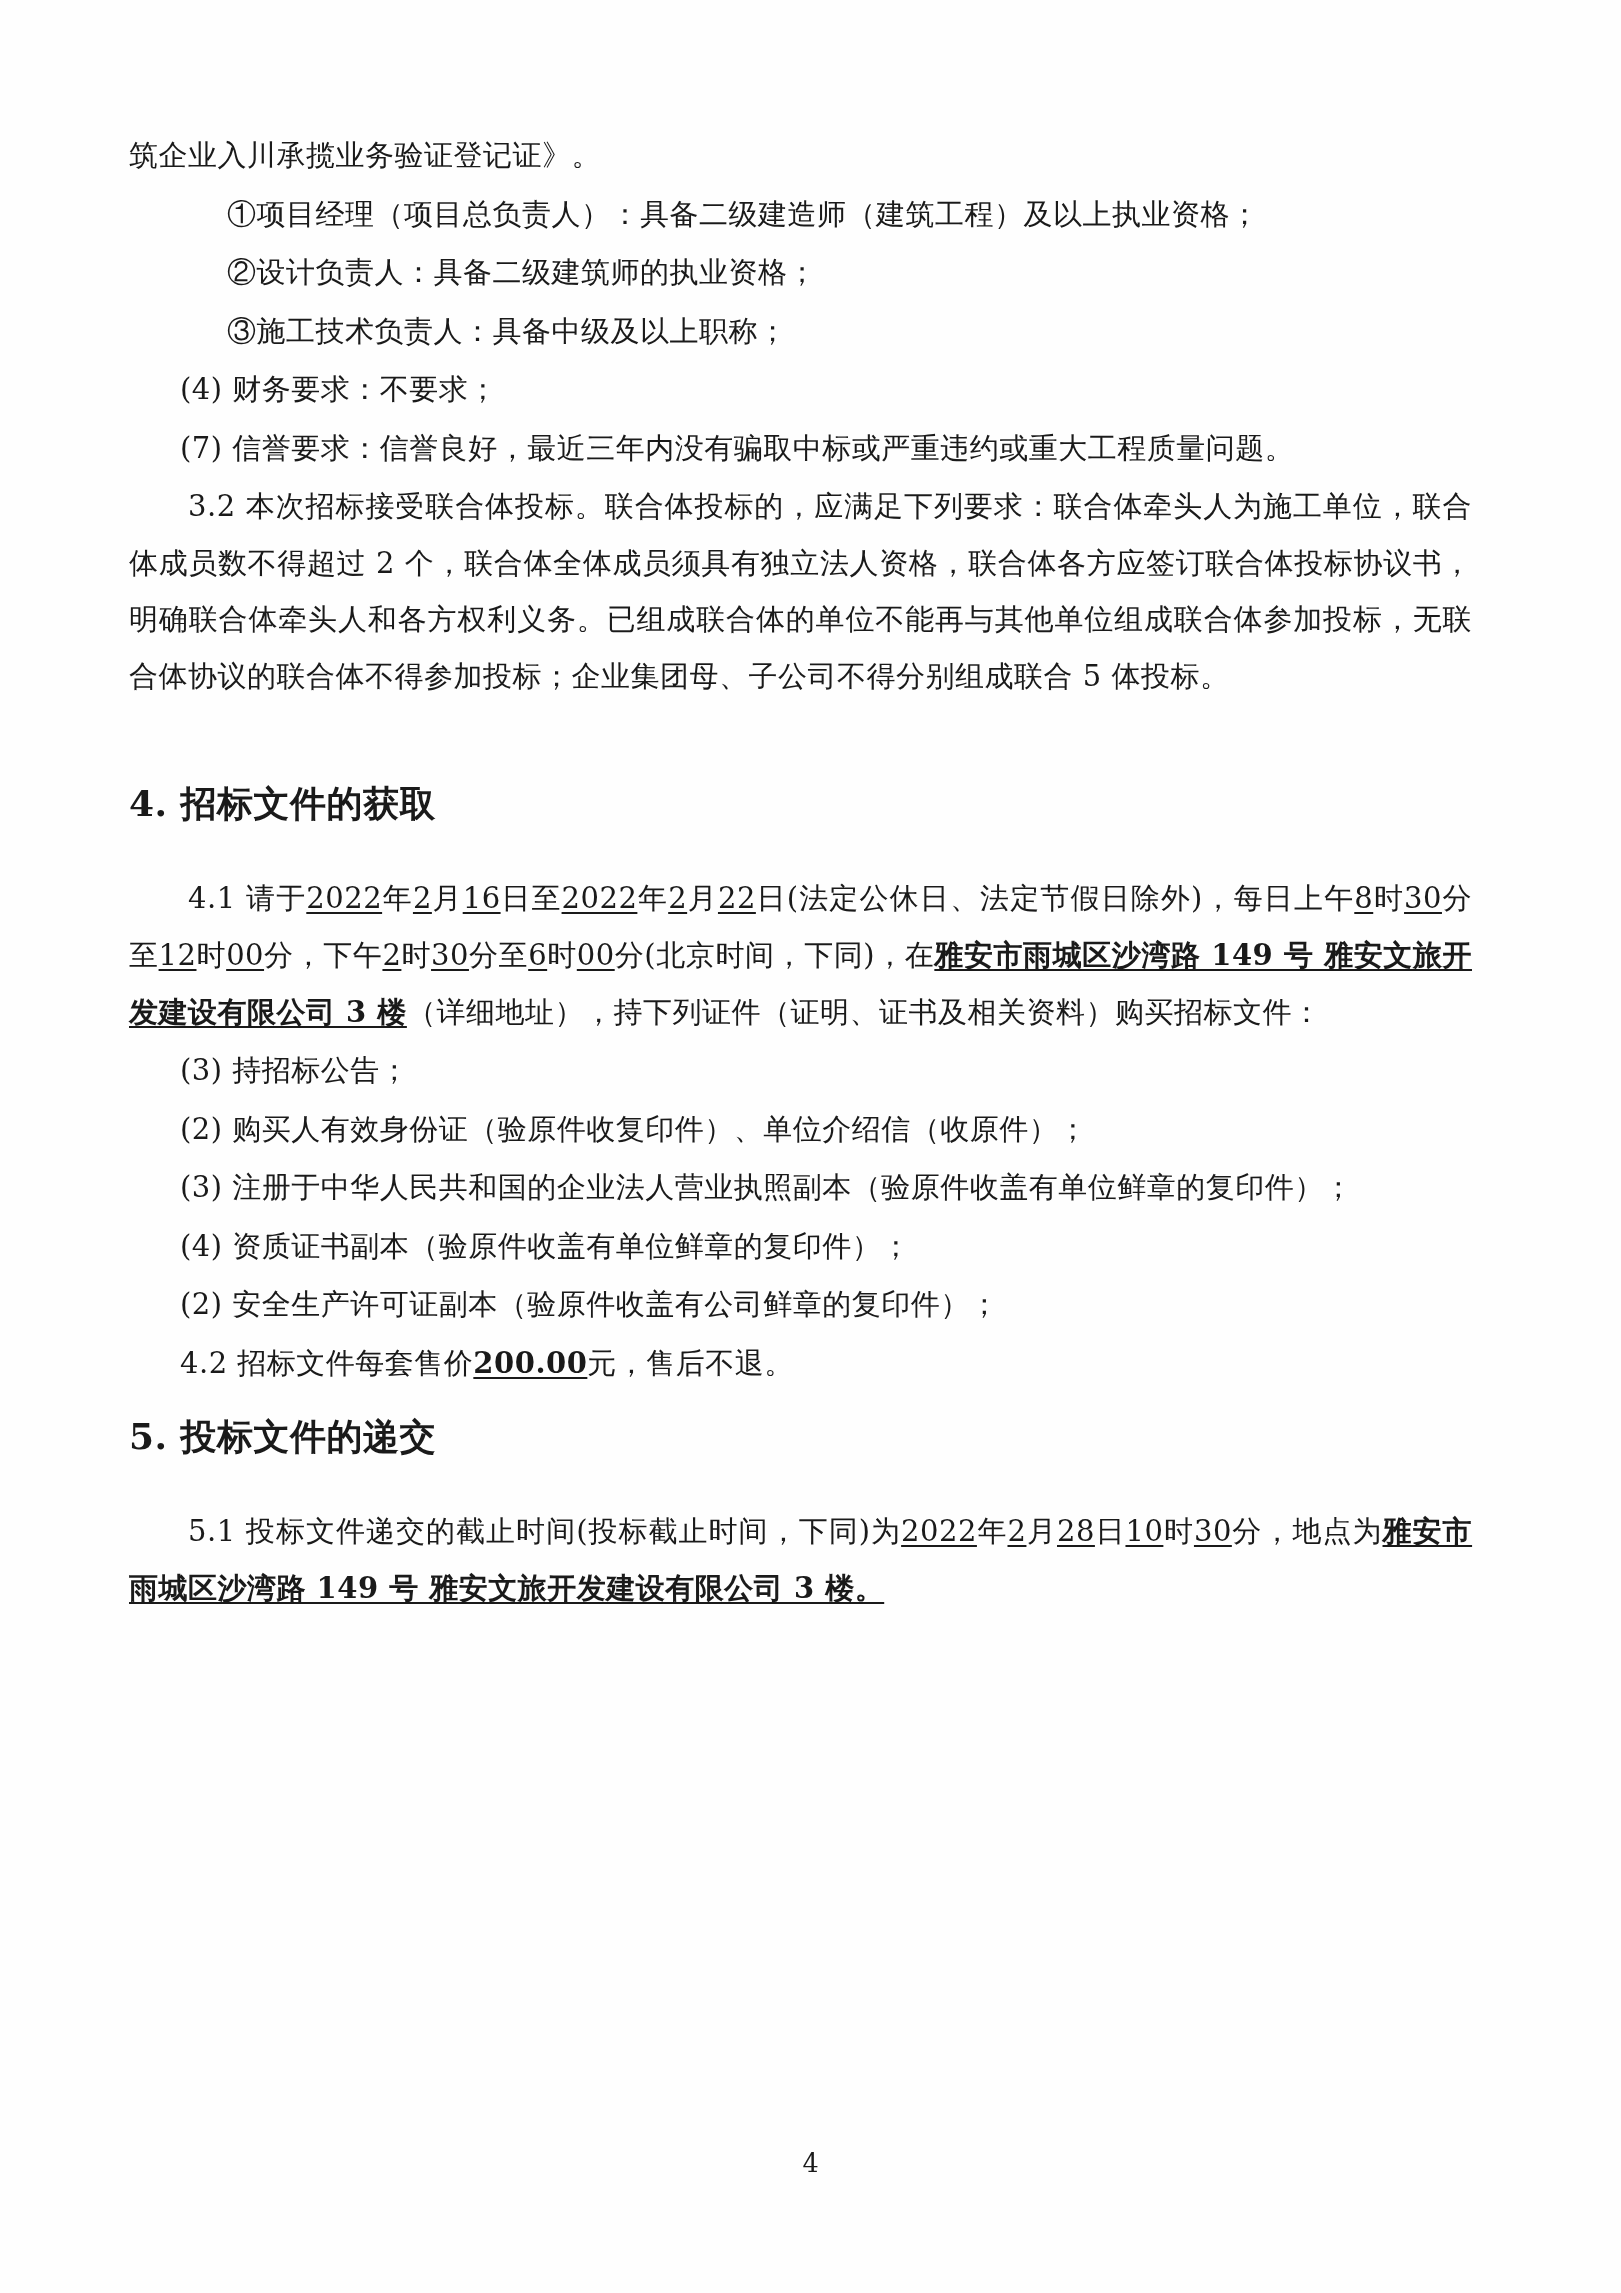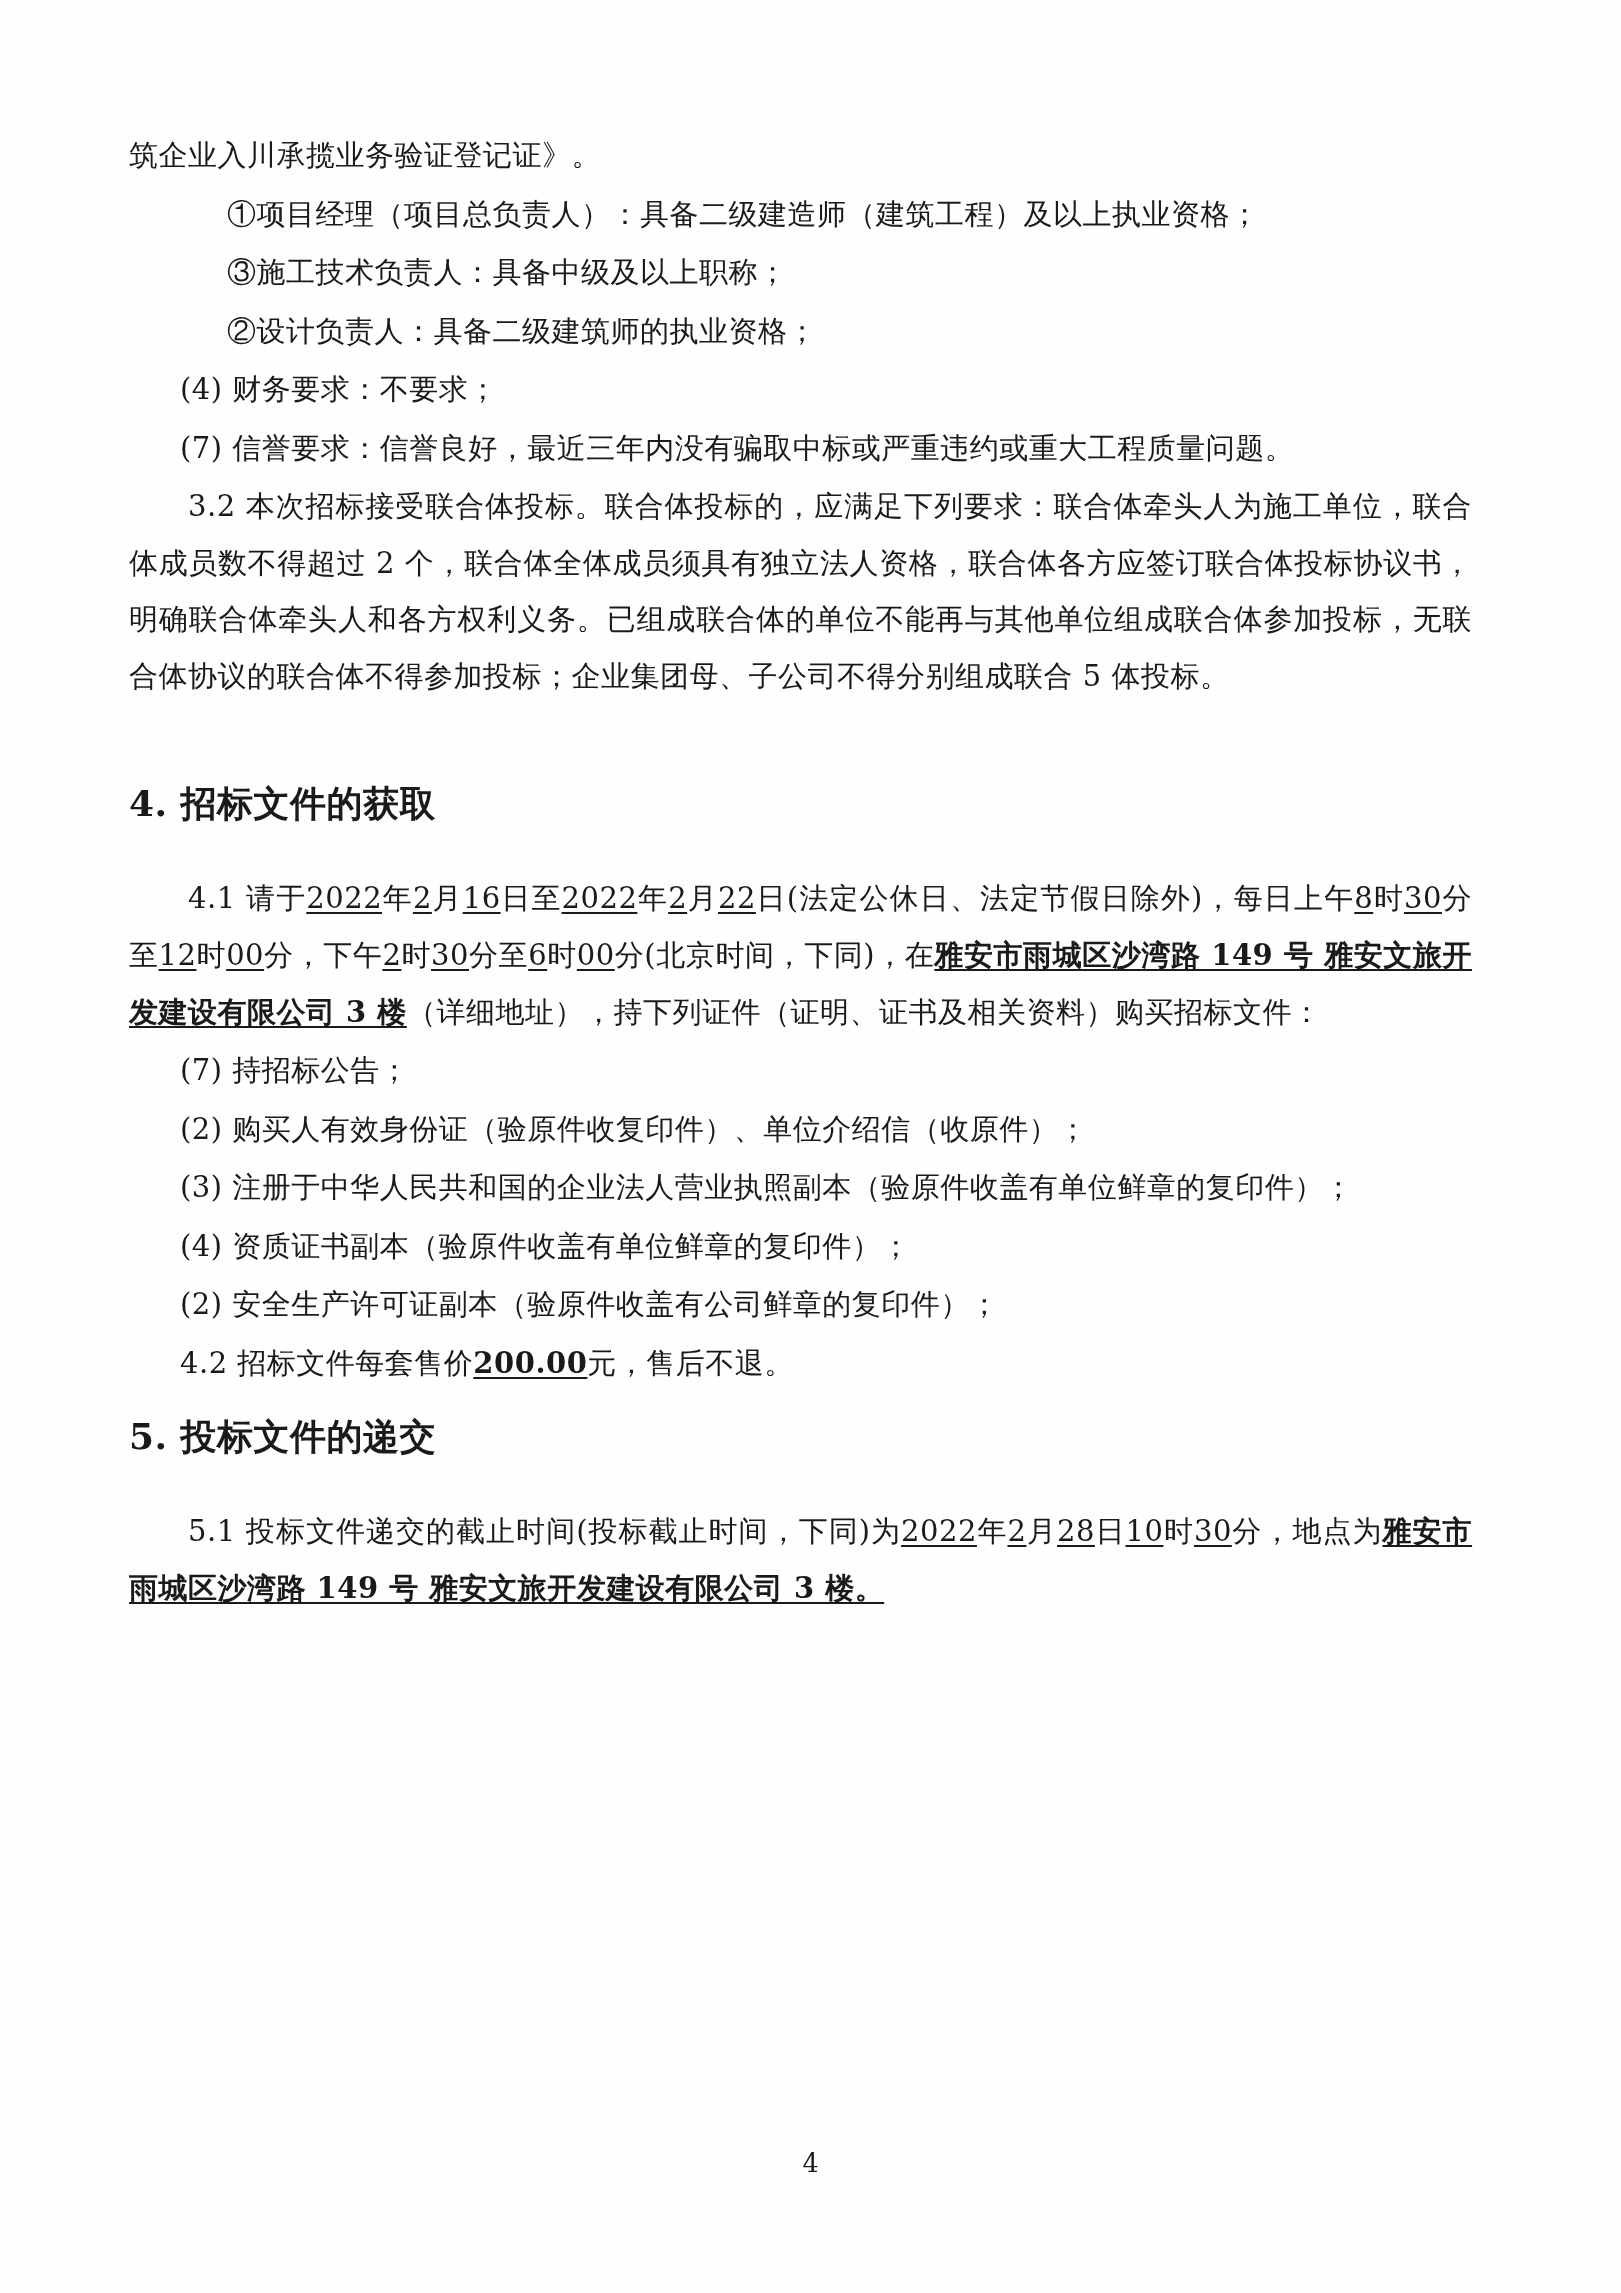--- a/index.html
+++ b/index.html
@@ -64,36 +64,36 @@
 </style>
 </head>
 <body>
 
 <div class="page">
   <div class="content">
 
     <p class="p">筑企业入川承揽业务验证登记证》。</p>
 
     <p class="p lvl2">①项目经理（项目总负责人）：具备二级建造师（建筑工程）及以上执业资格；</p>
+    <p class="p lvl2">②设计负责人：具备二级建筑师的执业资格；</p>
     <p class="p lvl2">③施工技术负责人：具备中级及以上职称；</p>
-    <p class="p lvl2">②设计负责人：具备二级建筑师的执业资格；</p>
     <p class="p lvl1">(4) 财务要求：不要求；</p>
     <p class="p lvl1">(7) 信誉要求：信誉良好，最近三年内没有骗取中标或严重违约或重大工程质量问题。</p>
 
     <p class="p para">3.2 本次招标接受联合体投标。联合体投标的，应满足下列要求：联合体牵头人为施工单位，联合体成员数不得超过 2 个，联合体全体成员须具有独立法人资格，联合体各方应签订联合体投标协议书，明确联合体牵头人和各方权利义务。已组成联合体的单位不能再与其他单位组成联合体参加投标，无联合体协议的联合体不得参加投标；企业集团母、子公司不得分别组成联合 5 体投标。</p>
 
     <div class="gap-lg"></div>
 
     <h2 class="heading">4. 招标文件的获取</h2>
 
     <div class="gap-md"></div>
 
     <p class="p para"><span>4.1 请于</span><span class="u">2022</span><span>年</span><span class="u">2</span><span>月</span><span class="u">16</span><span>日</span><span>至</span><span class="u">2022</span><span>年</span><span class="u">2</span><span>月</span><span class="u">22</span><span>日</span><span>(法定公休日、法定节假日除外)，每日上午</span><span class="u">8</span><span>时</span><span class="u">30</span><span>分</span><span>至</span><span class="u">12</span><span>时</span><span class="u">00</span><span>分</span><span>，下午</span><span class="u">2</span><span>时</span><span class="u">30</span><span>分</span><span>至</span><span class="u">6</span><span>时</span><span class="u">00</span><span>分</span><span>(北京时间，下同)，在</span><span class="bu">雅安市雨城区沙湾路 149 号  雅安文旅开发建设有限公司 3 楼</span><span>（详细地址），持下列证件（证明、证书及相关资料）购买招标文件：</span></p>
 
-    <p class="p lvl1">(7) 持招标公告；</p>
+    <p class="p lvl1">(3) 持招标公告；</p>
     <p class="p lvl1">(2) 购买人有效身份证（验原件收复印件）、单位介绍信（收原件）；</p>
     <p class="p lvl1">(3) 注册于中华人民共和国的企业法人营业执照副本（验原件收盖有单位鲜章的复印件）；</p>
     <p class="p lvl1">(4) 资质证书副本（验原件收盖有单位鲜章的复印件）；</p>
     <p class="p lvl1">(2) 安全生产许可证副本（验原件收盖有公司鲜章的复印件）；</p>
 
     <p class="p lvl1"><span>4.2  招标文件每套售价</span><span class="bu">200.00</span><span>元，售后不退。</span></p>
 
 
     <div class="gap-sm"></div>
 

